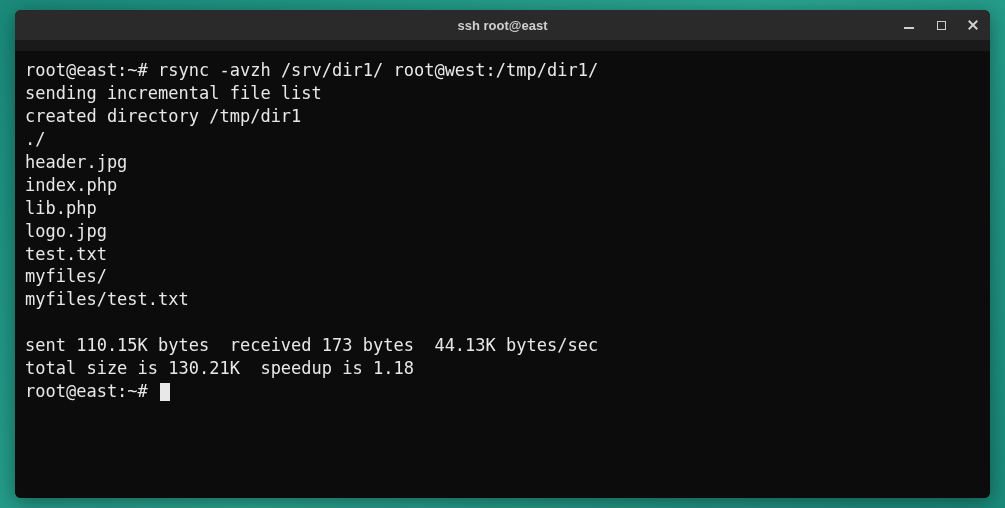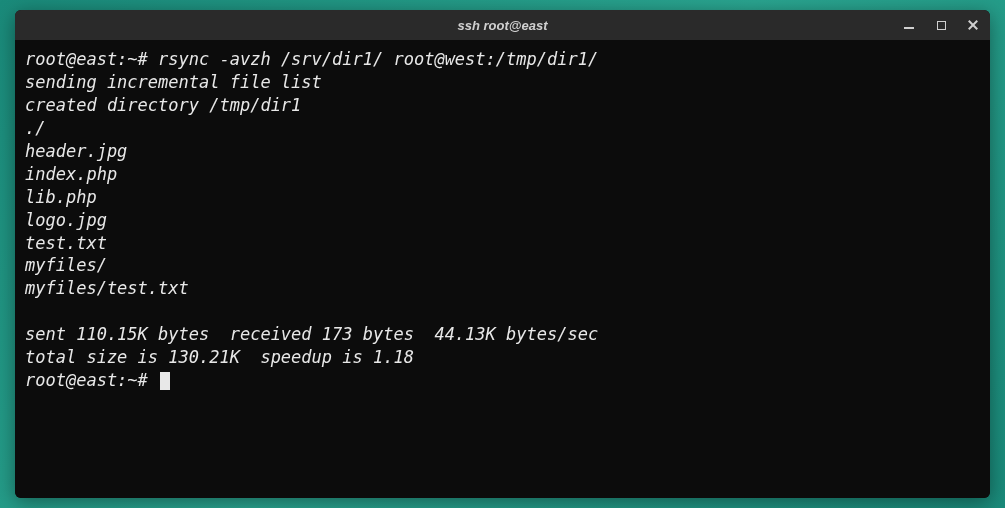--- a/index.html
+++ b/index.html
@@ -1,19 +1,18 @@
 <!DOCTYPE html>
 <html><head>
   <meta charset="utf-8">
   <style>
     * {
       margin: 0;
       padding: 0;
       box-sizing: border-box;
-      font-style: italic;
     }
     body {
       width: 1005px;
       height: 508px;
       background: linear-gradient(135deg, #1a8a7a 0%, #2aa590 50%, #1a8a7a 100%);
       font-family: 'Consolas', 'Monaco', 'Courier New', monospace;
       display: flex;
       align-items: center;
       justify-content: center;
       overflow: hidden;
@@ -66,20 +65,21 @@
     .terminal-body {
       flex: 1;
       background: #0c0c0c;
       padding: 8px 10px;
       color: #e8e8e8;
       font-size: 17px;
       line-height: 1.35;
       font-family: 'DejaVu Sans Mono', 'Consolas', 'Monaco', monospace;
       overflow: hidden;
       white-space: pre;
+      margin-top: 11px;
     }
     .terminal-line {
       display: block;
     }
     .blank-line {
       height: 1.35em;
     }
     .cursor {
       display: inline-block;
       width: 10px;

